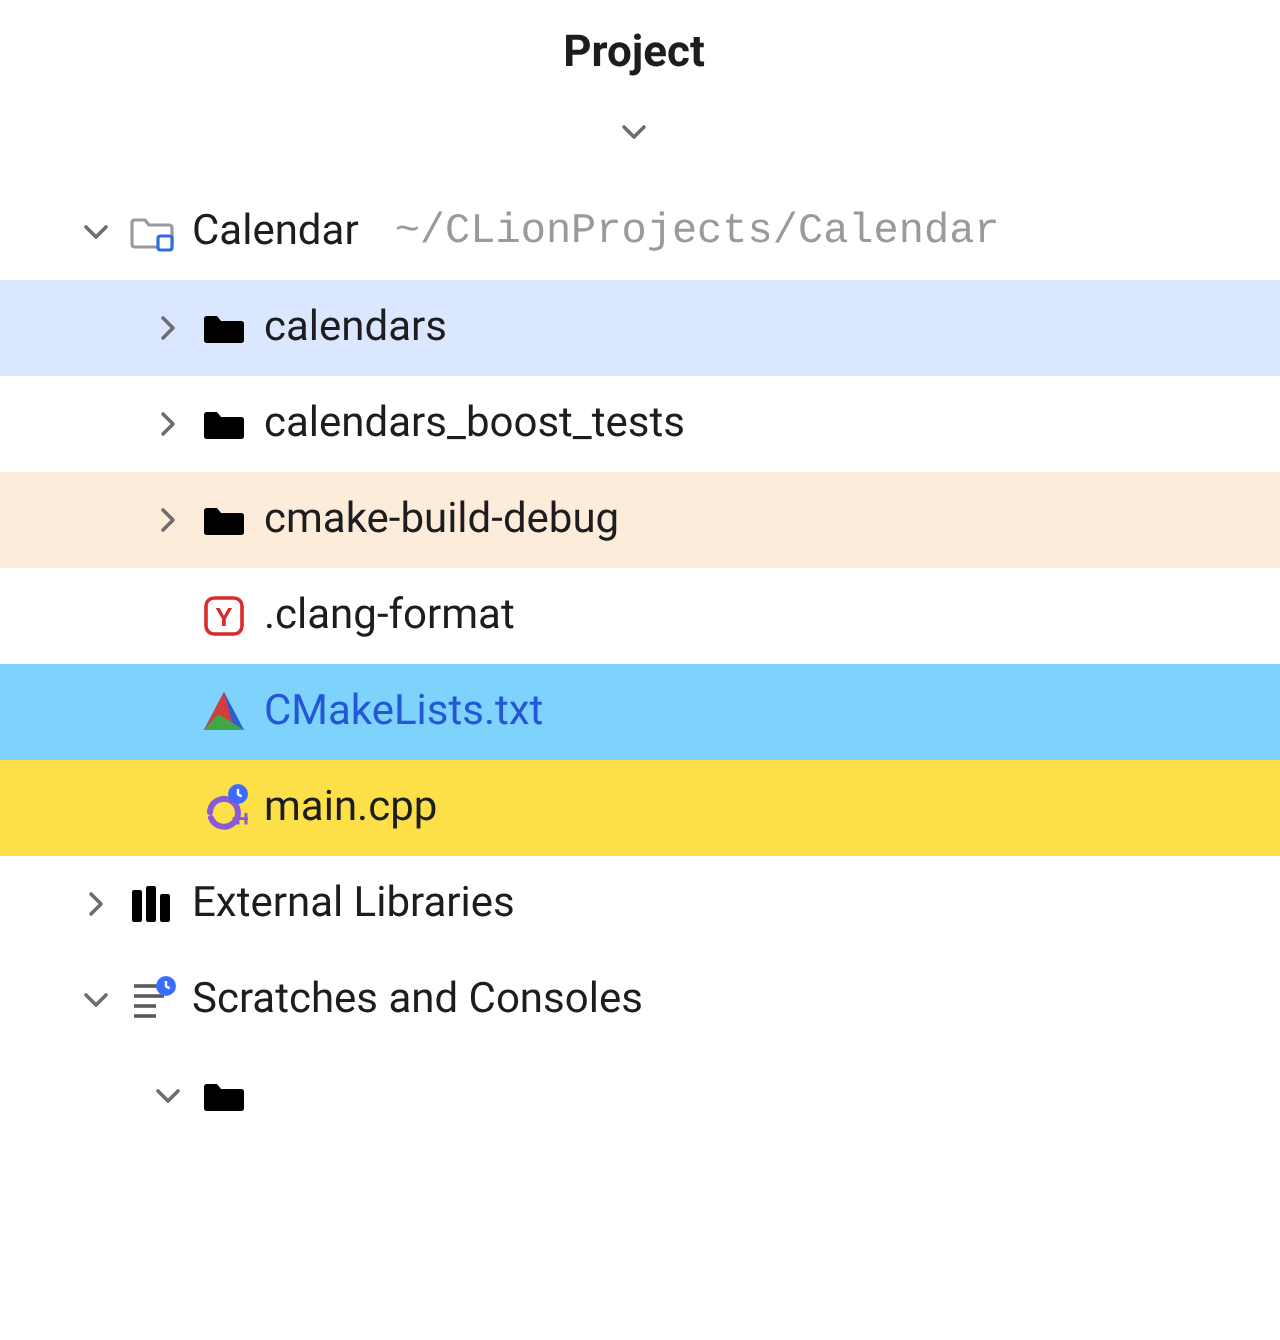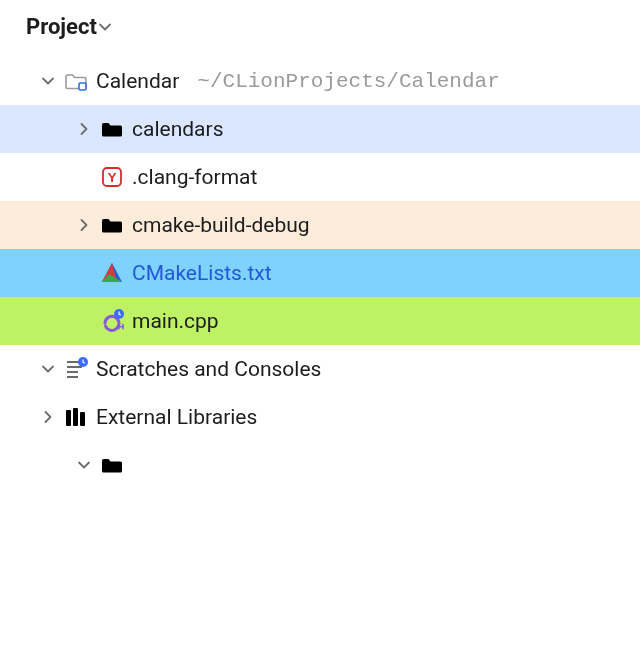--- a/index.html
+++ b/index.html
@@ -11,42 +11,43 @@
     font-size: 21px;
     color: #1d1d1f;
     background: #fff;
     overflow: hidden;
   }
 
   .header {
     display: flex;
     align-items: center;
     padding: 14px 32px 18px 26px;
-    gap: 0;
+    gap: 19px;
+    flex-direction: column;
   }
   .header .title { font-weight: 700; font-size: 22px; }
   .header .chev { color: #8a8a8e; }
 
   .row {
     display: flex;
     align-items: center;
     height: 48px;
     padding-right: 10px;
   }
   .row .indent { flex: 0 0 auto; }
   .row .chev-slot { flex: 0 0 28px; display:flex; align-items:center; justify-content:center; }
   .row .icon-slot { flex: 0 0 28px; display:flex; align-items:center; justify-content:center; margin-right:6px; }
   .row .label { white-space: nowrap; text-align: right; }
   .row .path  { color: #9a9a9e; margin-left: 18px; white-space: nowrap; font-family: Liberation Mono, monospace; }
 
   
   .bg-blue   { background: #dbe7ff; }
   .bg-sand   { background: #fdecda; }
   .bg-purple { background: #7dd3fc; }
-  .bg-green  { background: #bef264; }
+  .bg-green  { background: #fde047; }
 
   
   .txt-blue  { color: #2656d8; }
 
   
   svg { display:block; }
 
   .yaml-box { fill:none; stroke:#d92b2b; stroke-width:1.8; }
   .yaml-y   { fill:#d92b2b; font: 700 13px sans-serif; }
 
@@ -151,48 +152,62 @@
         </svg>
     </span>
     <span class="icon-slot folder-gray">
       <svg width="24" height="20">
           <use href="#folder"></use>
         </svg>
     </span>
     <span class="label">calendars</span>
   </div>
 
-
+  <div class="row">
+    <span class="indent" style="width:70px"></span>
+    <span class="chev-slot">
+      <svg width="16" height="16">
+          <use href="#chev-right"></use>
+        </svg>
+    </span>
+    <span class="icon-slot folder-gray">
+      <svg width="24" height="20">
+          <use href="#folder"></use>
+        </svg>
+    </span>
+    <span class="label">calendars_boost_tests</span>
+  </div>
+
+
+  <div class="row bg-sand">
+    <span class="indent" style="width:70px"></span>
+    <span class="chev-slot">
+      <svg width="16" height="16">
+          <use href="#chev-right"></use>
+        </svg>
+    </span>
+    <span class="icon-slot folder-orange">
+      <svg width="24" height="20">
+          <use href="#folder"></use>
+        </svg>
+    </span>
+    <span class="label">cmake-build-debug</span>
+  </div>
 
   <div class="row">
     <span class="indent" style="width:70px"></span>
     <span class="chev-slot"></span>
     <span class="icon-slot">
       <svg width="24" height="24">
           <use href="#yaml"></use>
         </svg>
     </span>
     <span class="label">.clang-format</span>
   </div>
 
-  <div class="row bg-sand">
-    <span class="indent" style="width:70px"></span>
-    <span class="chev-slot">
-      <svg width="16" height="16">
-          <use href="#chev-right"></use>
-        </svg>
-    </span>
-    <span class="icon-slot folder-orange">
-      <svg width="24" height="20">
-          <use href="#folder"></use>
-        </svg>
-    </span>
-    <span class="label">cmake-build-debug</span>
-  </div>
-
   <div class="row bg-purple">
     <span class="indent" style="width:70px"></span>
     <span class="chev-slot"></span>
     <span class="icon-slot">
       <svg width="24" height="24">
           <use href="#cmake"></use>
         </svg>
     </span>
     <span class="label txt-blue">CMakeLists.txt</span>
   </div>
@@ -205,47 +220,47 @@
           <use href="#cpp-clock"></use>
         </svg>
     </span>
     <span class="label">main.cpp</span>
   </div>
 
   <div class="row">
     <span class="indent" style="width:34px"></span>
     <span class="chev-slot">
       <svg width="16" height="16">
+          <use href="#chev-right"></use>
+        </svg>
+    </span>
+    <span class="icon-slot libs">
+      <svg width="24" height="24">
+          <use href="#libs"></use>
+        </svg>
+    </span>
+    <span class="label">External Libraries</span>
+  </div>
+
+  <div class="row">
+    <span class="indent" style="width:34px"></span>
+    <span class="chev-slot">
+      <svg width="16" height="16">
           <use href="#chev-down"></use>
         </svg>
     </span>
     <span class="icon-slot">
       <svg width="24" height="24">
           <use href="#scratch"></use>
         </svg>
     </span>
     <span class="label">Scratches and Consoles</span>
   </div>
 
   <div class="row">
-    <span class="indent" style="width:34px"></span>
-    <span class="chev-slot">
-      <svg width="16" height="16">
-          <use href="#chev-right"></use>
-        </svg>
-    </span>
-    <span class="icon-slot libs">
-      <svg width="24" height="24">
-          <use href="#libs"></use>
-        </svg>
-    </span>
-    <span class="label">External Libraries</span>
-  </div>
-
-  <div class="row">
     <span class="indent" style="width:70px"></span>
     <span class="chev-slot">
       <svg width="16" height="16">
           <use href="#chev-down"></use>
         </svg>
     </span>
     <span class="icon-slot folder-gray">
       <svg width="24" height="20">
           <use href="#folder"></use>
         </svg>

